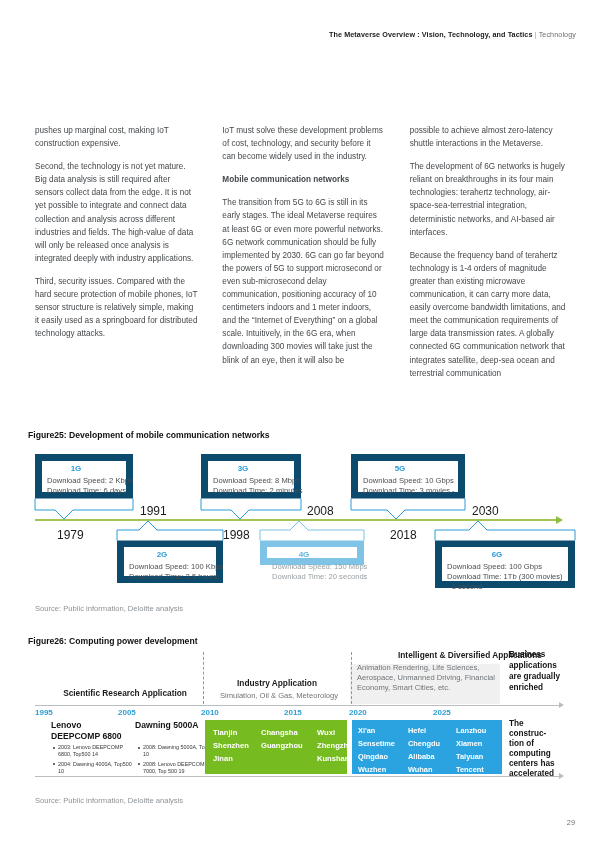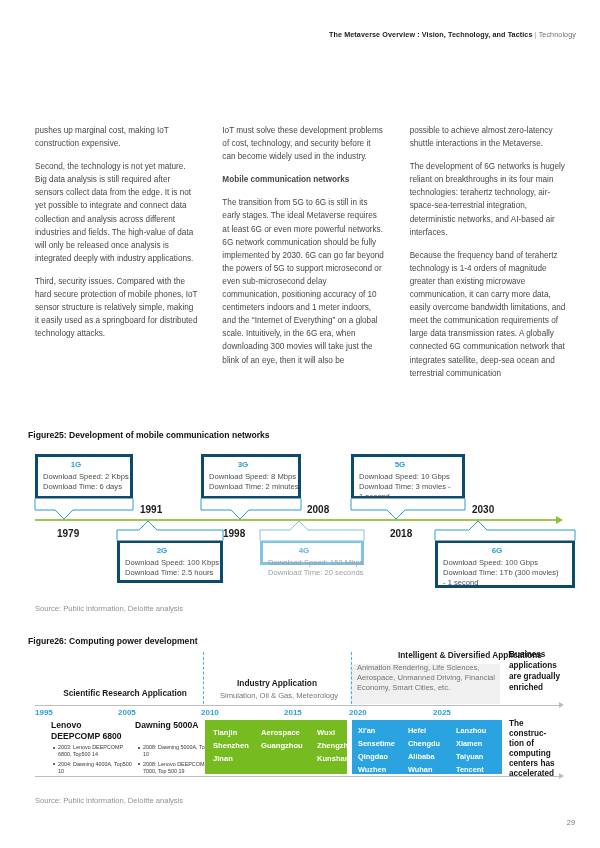--- a/index.html
+++ b/index.html
@@ -57,27 +57,27 @@
     background:#a3c455;
   }
   .axis25head{
     position:absolute;left:521px;top:63.5px;
     width:0;height:0;
     border-left:7px solid #8cbf3f;
     border-top:4.5px solid transparent;
     border-bottom:4.5px solid transparent;
   }
   .yr{
-    position:absolute;font-size:10px;font-weight:bold;color:#1b1b1b;
+    position:absolute;font-size:12px;font-weight:normal;color:#1b1b1b;
   }
 
   
   .cal{
     position:absolute;
-    border:3px solid #0c4a6e;
+    border:7px solid #0c4a6e;
     box-sizing:border-box;
     background:#ffffff;
     padding:3px 21px 4px 5px;
   }
   .cal .gen{
     text-align:center;font-size:8px;font-weight:bold;color:#2b9cd8;
     margin-bottom:3px;line-height:9px;
   }
   .cal .ln{
     font-size:7.6px;line-height:10.2px;color:#4a4e51;white-space:nowrap;
@@ -318,21 +318,21 @@
         <ul style="width:78px;">
           <li>2008: Dawning 5000A, Top500 10</li>
           <li>2008: Lenovo DEEPCOMP 7000, Top 500 19</li>
         </ul>
       </div>
     </div>
 
     <div class="cell green" style="left:170px;top:68px;width:142px;height:54px;padding:6px 8px;">
       <div class="citygrid" style="grid-template-columns:48px 56px 50px;">
         <span>Tianjin</span>
-        <span>Aerospace</span>
+        <span>Changsha</span>
         <span>Wuxi</span>
         <span>Shenzhen</span>
         <span>Guangzhou</span>
         <span>Zhengzhou</span>
         <span>Jinan</span>
         <span></span>
         <span>Kunshan</span>
       </div>
     </div>
 

